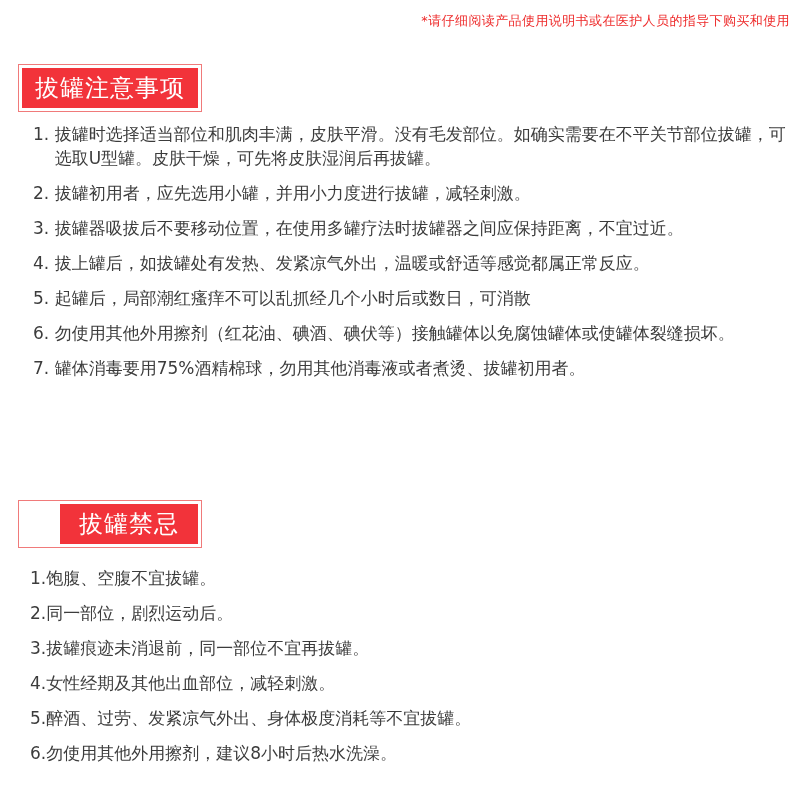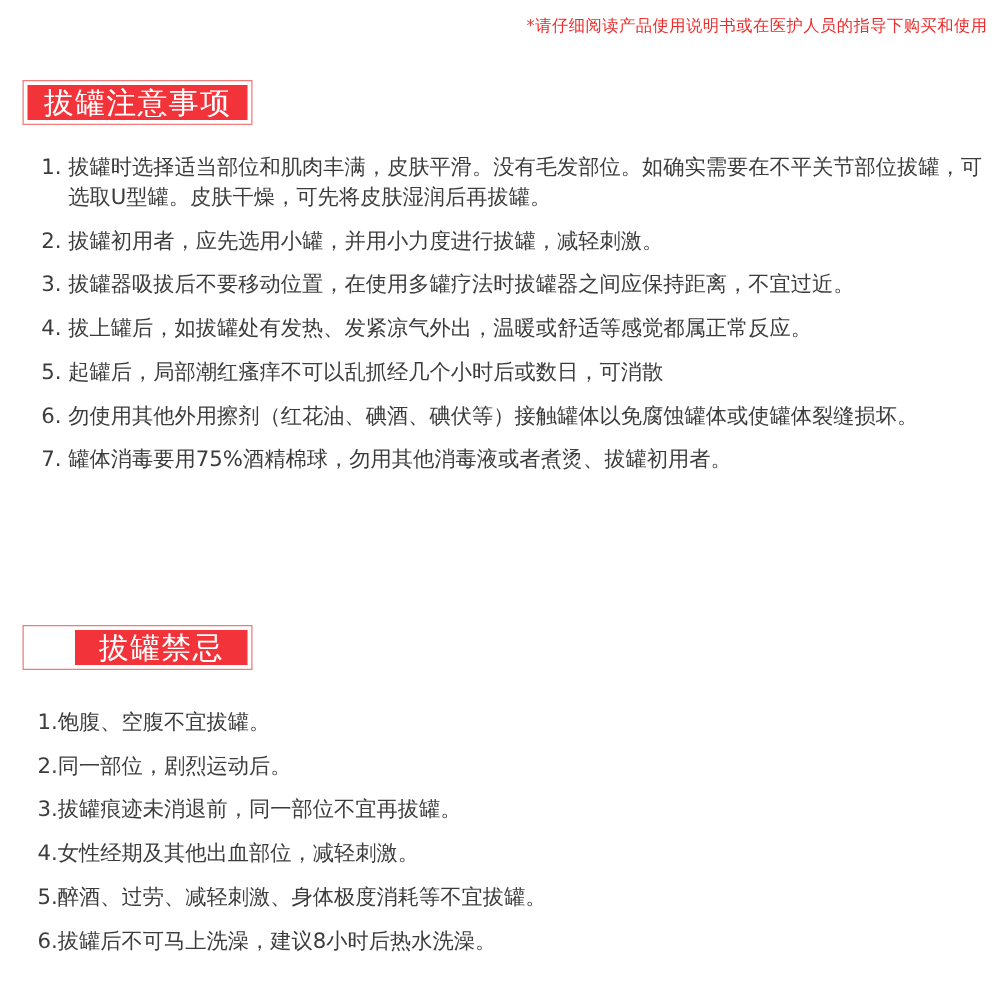--- a/index.html
+++ b/index.html
@@ -3,21 +3,21 @@
 <meta charset="utf-8">
 <style>
   * { margin: 0; padding: 0; box-sizing: border-box; }
   html, body { width: 800px; height: 800px; background: #ffffff; overflow: hidden; }
   body { position: relative; font-family: "DejaVu Sans", "Liberation Sans", sans-serif; color: #3a3a3a; }
   .notice {
     position: absolute; top: 12px; right: 10px;
     color: #ee2a2a; font-size: 13px; letter-spacing: 0.4px; white-space: nowrap;
   }
   .section-header {
-    position: absolute; left: 18px; width: 184px; height: 36px;
+    position: absolute; left: 18px; width: 184px; height: 48px;
     border: 1.5px solid #f07a7a; padding: 3px; background: #ffffff;
   }
   .section-header .fill {
     width: 100%; height: 100%; background: #f2333a;
     color: #ffffff; font-size: 24px; display: flex; align-items: center; justify-content: center;
     letter-spacing: 1px;
   }
   .list { position: absolute; left: 33px; right: 10px; list-style: none; }
   .list li { font-size: 17px; line-height: 24px; color: #3c3c3c; display: flex; }
   .list li .num { flex: 0 0 auto; white-space: pre; }
@@ -81,19 +81,19 @@
   <li>
       <span class="num">3.</span>
       <span class="txt">拔罐痕迹未消退前，同一部位不宜再拔罐。</span>
     </li>
   <li>
       <span class="num">4.</span>
       <span class="txt">女性经期及其他出血部位，减轻刺激。</span>
     </li>
   <li>
       <span class="num">5.</span>
-      <span class="txt">醉酒、过劳、减轻刺激、身体极度消耗等不宜拔罐。</span>
+      <span class="txt">醉酒、过劳、发紧凉气外出、身体极度消耗等不宜拔罐。</span>
     </li>
   <li>
       <span class="num">6.</span>
-      <span class="txt">拔罐后不可马上洗澡，建议8小时后热水洗澡。</span>
+      <span class="txt">勿使用其他外用擦剂，建议8小时后热水洗澡。</span>
     </li>
 </ul>
 
 </body></html>

